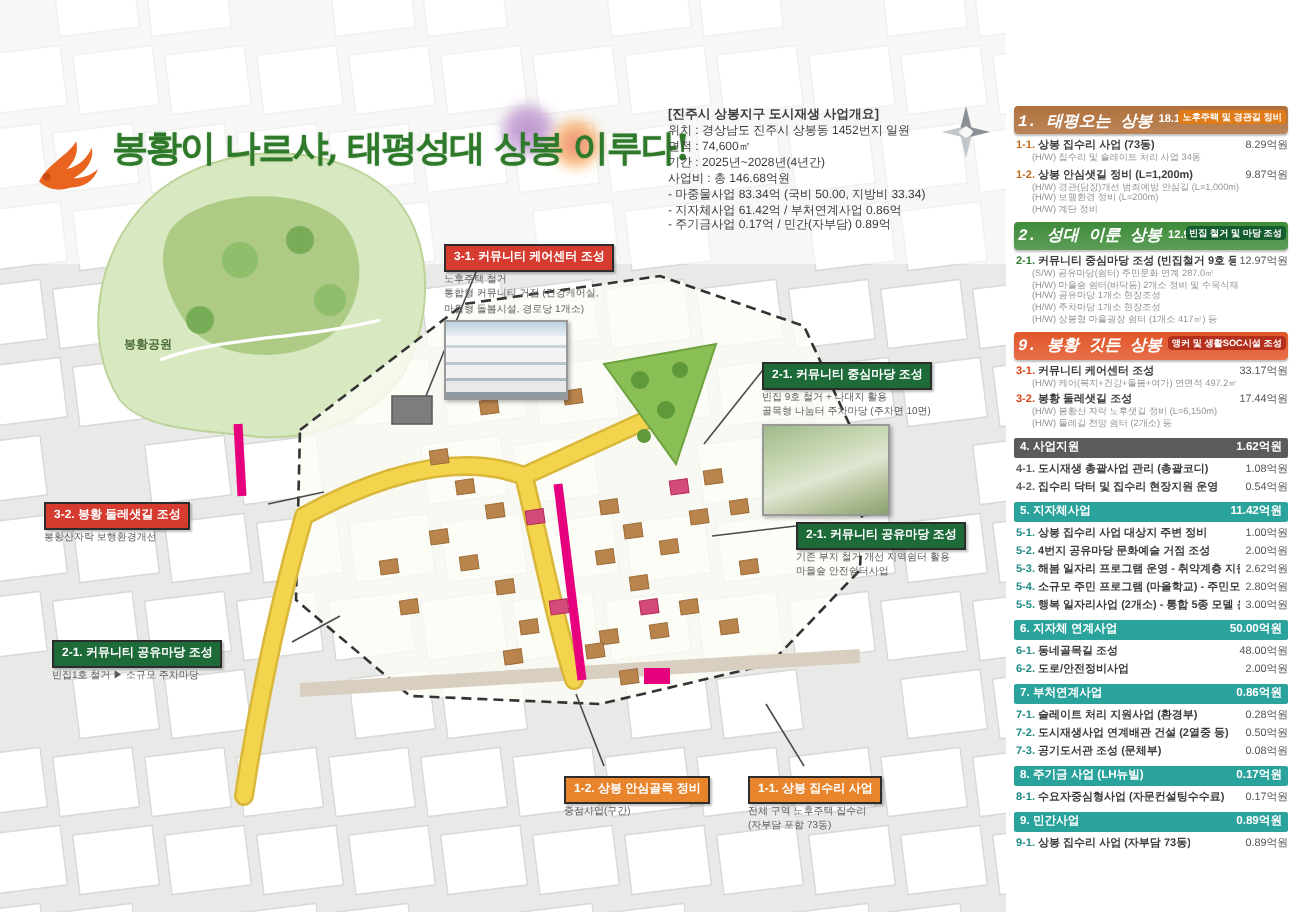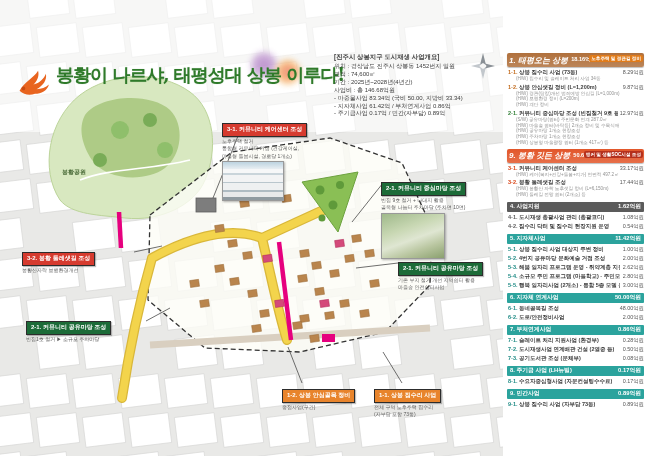--- a/index.html
+++ b/index.html
@@ -32,21 +32,21 @@
   .co-img.building{width:60px;height:38px;
     background:linear-gradient(180deg,#bcd3e0 0%,#e8eef2 18%,#f6f7f8 18%,#f6f7f8 30%,#c9d4da 30%,#c9d4da 34%,#f2f3f4 34%,#f2f3f4 52%,#b9c6cd 52%,#b9c6cd 56%,#eef0f1 56%,#eef0f1 74%,#aebbc2 74%,#aebbc2 78%,#e7e9ea 78%,#e7e9ea 92%,#8f9aa0 92%);}
   .co-img.photo{width:62px;height:44px;
     background:linear-gradient(160deg,#9fb98a 0%,#c9d8b4 35%,#dfe6d2 55%,#b9c6a0 75%,#8aa06e 100%);}
 
   
   .sidebar{position:absolute;right:0;top:0;width:144px;height:456px;background:#fff;z-index:8;
     padding:50px 3px 0 4px;box-sizing:border-box;}
   .sb-major{position:relative;height:14px;margin-top:3px;border-radius:2px;color:#fff;
     display:flex;align-items:center;padding:0 2px;box-shadow:0 1px 1px rgba(0,0,0,.25);}
-  .sb-major .ttl{font-family:Liberation Sans, sans-serif;font-style:italic;font-weight:bold;font-size:8px;white-space:nowrap;}
+  .sb-major .ttl{font-family:Liberation Mono, monospace;font-style:italic;font-weight:bold;font-size:8px;white-space:nowrap;}
   .sb-major .amt{font-size:5.6px;font-weight:bold;margin-left:3px;white-space:nowrap;}
   .sb-major .badge{position:absolute;right:1px;top:2px;font-size:4.6px;font-weight:bold;color:#fff;
     padding:1px 2px;border-radius:2px;white-space:nowrap;}
   .sb-minor{height:10px;margin-top:4px;border-radius:1px;color:#fff;display:flex;align-items:center;
     justify-content:space-between;padding:0 3px;font-size:5.8px;font-weight:bold;white-space:nowrap;}
   .sb-item{margin:2px 0 0 1px;}
   .sb-item .row{display:flex;justify-content:space-between;align-items:baseline;}
   .sb-item .tt{font-size:5.5px;font-weight:bold;color:#3b3b3b;white-space:nowrap;overflow:hidden;max-width:112px;}
   .sb-item .no{font-weight:bold;}
   .sb-item .am{font-size:5.4px;color:#555;white-space:nowrap;margin-left:2px;}
@@ -332,20 +332,25 @@
       </div>
       <div class="sb-item">
         <div class="row">
           <span class="tt"><span class="no" style="color: rgb(194, 106, 28);">1-2. </span>상봉 안심샛길 정비 (L=1,200m)</span>
           <span class="am">9.87억원</span>
         </div>
         <div class="sb-sub">(H/W) 경관(담장)개선 범죄예방 안심길 (L=1,000m)</div>
         <div class="sb-sub">(H/W) 보행환경 정비 (L=200m)</div>
         <div class="sb-sub">(H/W) 계단 정비</div>
       </div>
+      <div class="sb-major" style="background: linear-gradient(rgb(63, 140, 58), rgba(63, 140, 58, 0.85));">
+        <span class="ttl">2. 성대 이룬 상봉</span>
+        <span class="amt">12.97억원</span>
+        <span class="badge" style="background: rgb(21, 93, 46);">빈집 철거 및 마당 조성</span>
+      </div>
       <div class="sb-item">
         <div class="row">
           <span class="tt"><span class="no" style="color: rgb(46, 125, 50);">2-1. </span>커뮤니티 중심마당 조성 (빈집철거 9호 등)</span>
           <span class="am">12.97억원</span>
         </div>
         <div class="sb-sub">(S/W) 공유마당(쉼터) 주민문화 연계 287.0㎡</div>
         <div class="sb-sub">(H/W) 마을숲 쉼터(바닥등) 2개소 정비 및 수목식재</div>
         <div class="sb-sub">(H/W) 공유마당 1개소 현장조성</div>
         <div class="sb-sub">(H/W) 주차마당 1개소 현장조성</div>
         <div class="sb-sub">(H/W) 상봉형 마을광장 쉼터 (1개소 417㎡) 등</div>

